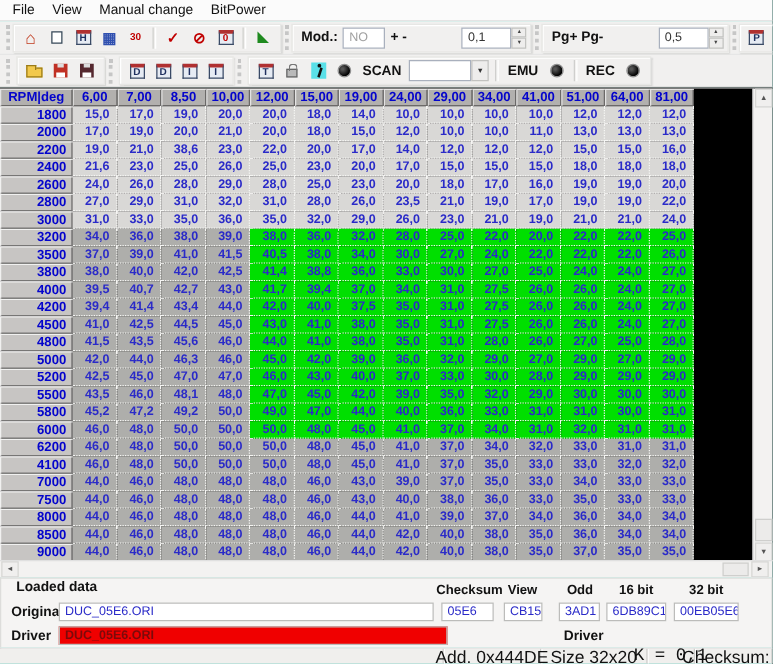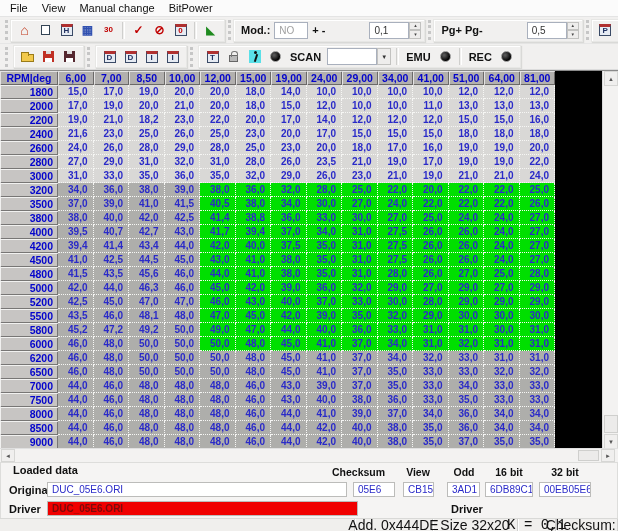--- a/index.html
+++ b/index.html
@@ -302,21 +302,21 @@
         <div class="cell light">12,0</div>
         <div class="cell light">10,0</div>
         <div class="cell light">10,0</div>
         <div class="cell light">11,0</div>
         <div class="cell light">13,0</div>
         <div class="cell light">13,0</div>
         <div class="cell light">13,0</div>
         <div class="rhcell">2200</div>
         <div class="cell light">19,0</div>
         <div class="cell light">21,0</div>
-        <div class="cell light">18,2</div>
+        <div class="cell light">38,6</div>
         <div class="cell light">23,0</div>
         <div class="cell light">22,0</div>
         <div class="cell light">20,0</div>
         <div class="cell light">17,0</div>
         <div class="cell light">14,0</div>
         <div class="cell light">12,0</div>
         <div class="cell light">12,0</div>
         <div class="cell light">12,0</div>
         <div class="cell light">15,0</div>
         <div class="cell light">15,0</div>
@@ -569,21 +569,21 @@
         <div class="cell dark">50,0</div>
         <div class="cell dark">48,0</div>
         <div class="cell dark">45,0</div>
         <div class="cell dark">41,0</div>
         <div class="cell dark">37,0</div>
         <div class="cell dark">34,0</div>
         <div class="cell dark">32,0</div>
         <div class="cell dark">33,0</div>
         <div class="cell dark">31,0</div>
         <div class="cell dark">31,0</div>
-        <div class="rhcell">6500</div>
+        <div class="rhcell">4100</div>
         <div class="cell dark">46,0</div>
         <div class="cell dark">48,0</div>
         <div class="cell dark">50,0</div>
         <div class="cell dark">50,0</div>
         <div class="cell dark">50,0</div>
         <div class="cell dark">48,0</div>
         <div class="cell dark">45,0</div>
         <div class="cell dark">41,0</div>
         <div class="cell dark">37,0</div>
         <div class="cell dark">35,0</div>
@@ -677,21 +677,21 @@
   <div class="hscroll">
     <div class="sb-btn left">◄</div>
     <div class="hthumb"></div>
     <div class="sb-btn right">►</div>
   </div>
 
   <div class="loaded">
     <span class="gtitle">Loaded data</span>
     <span class="flabel" style="left:8px;top:21px">Original</span>
     <div class="ffield" style="left:46px;top:19px;width:300px">DUC_05E6.ORI</div>
-    <span class="fhead" style="left:331px;width:48px">Checksum</span>
+    <span class="fhead" style="left:348px;width:48px">Checksum</span>
     <span class="fhead" style="left:400px;width:34px">View</span>
     <span class="fhead" style="left:444px;width:38px">Odd</span>
     <span class="fhead" style="left:483px;width:50px">16 bit</span>
     <span class="fhead" style="left:538px;width:52px">32 bit</span>
     <div class="ffield" style="left:352px;top:19px;width:42px">05E6</div>
     <div class="ffield" style="left:402px;top:19px;width:31px">CB15</div>
     <div class="ffield" style="left:446px;top:19px;width:33px">3AD1</div>
     <div class="ffield" style="left:484px;top:19px;width:48px">6DB89C15</div>
     <div class="ffield" style="left:538px;top:19px;width:52px">00EB05E6</div>
     <span class="flabel" style="left:8px;top:40px">Driver</span>

